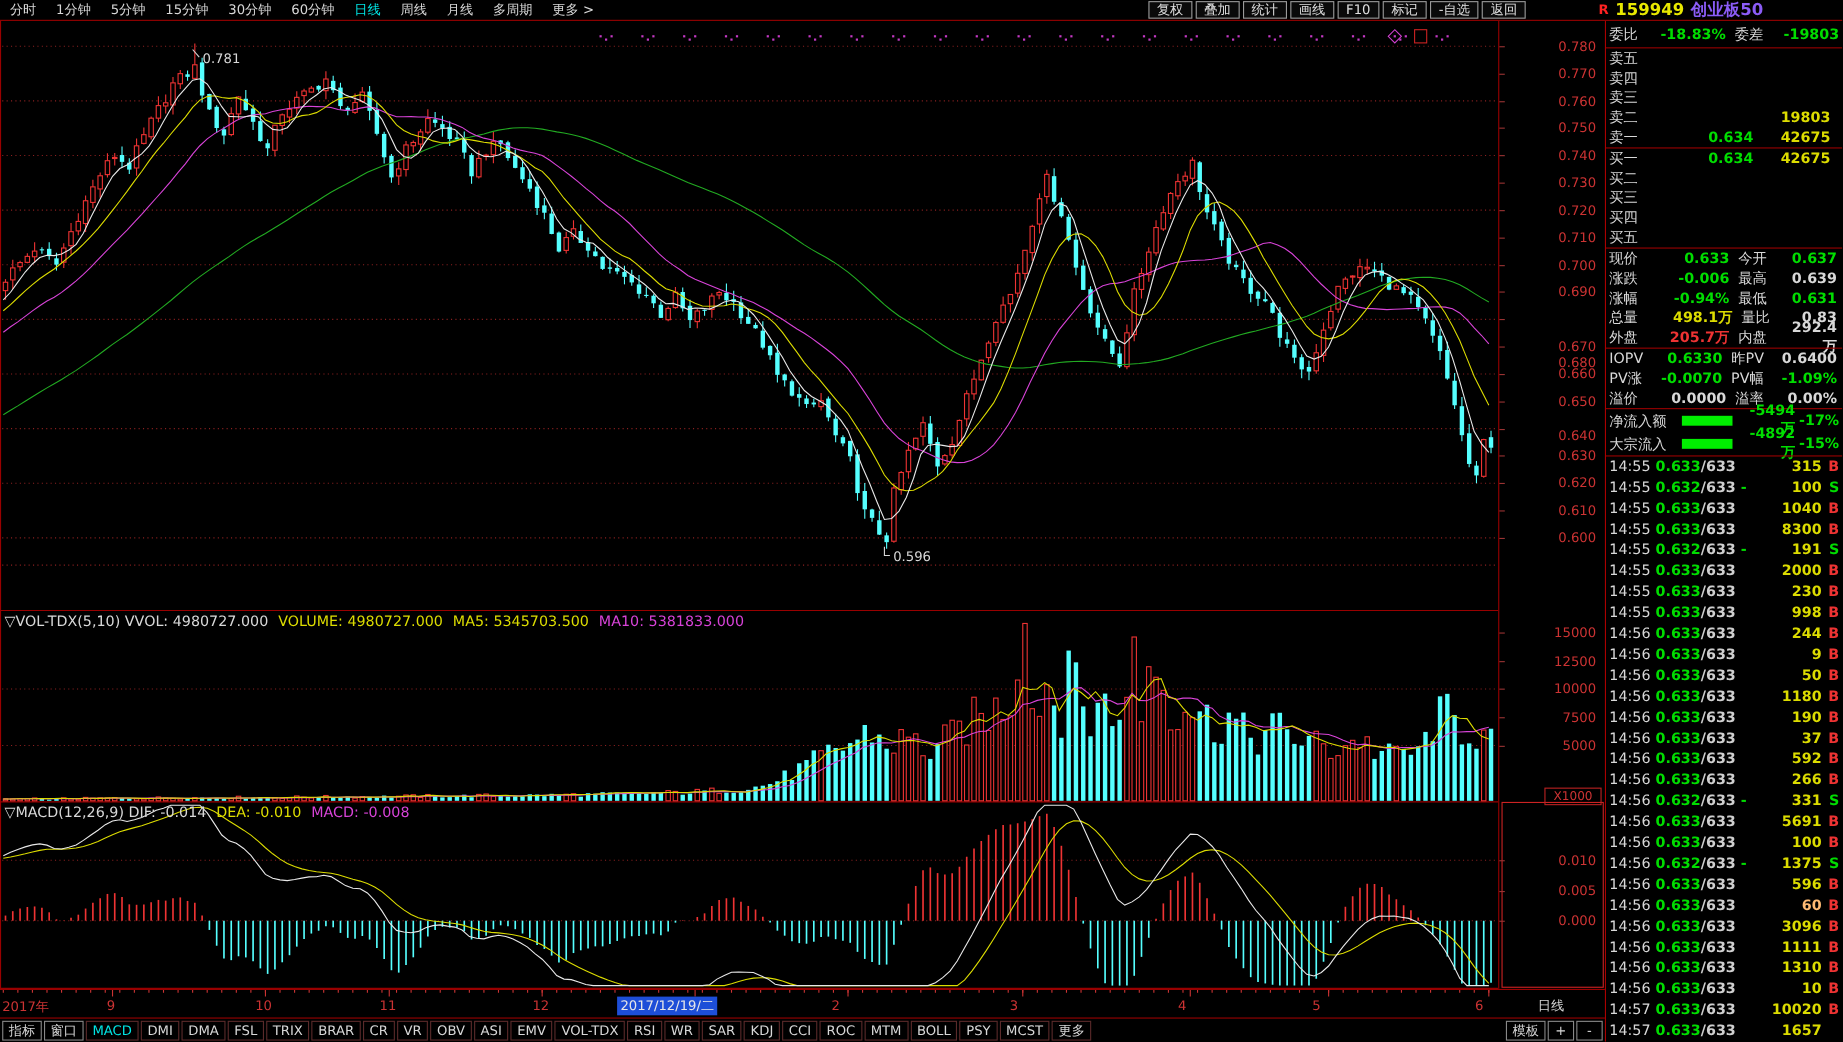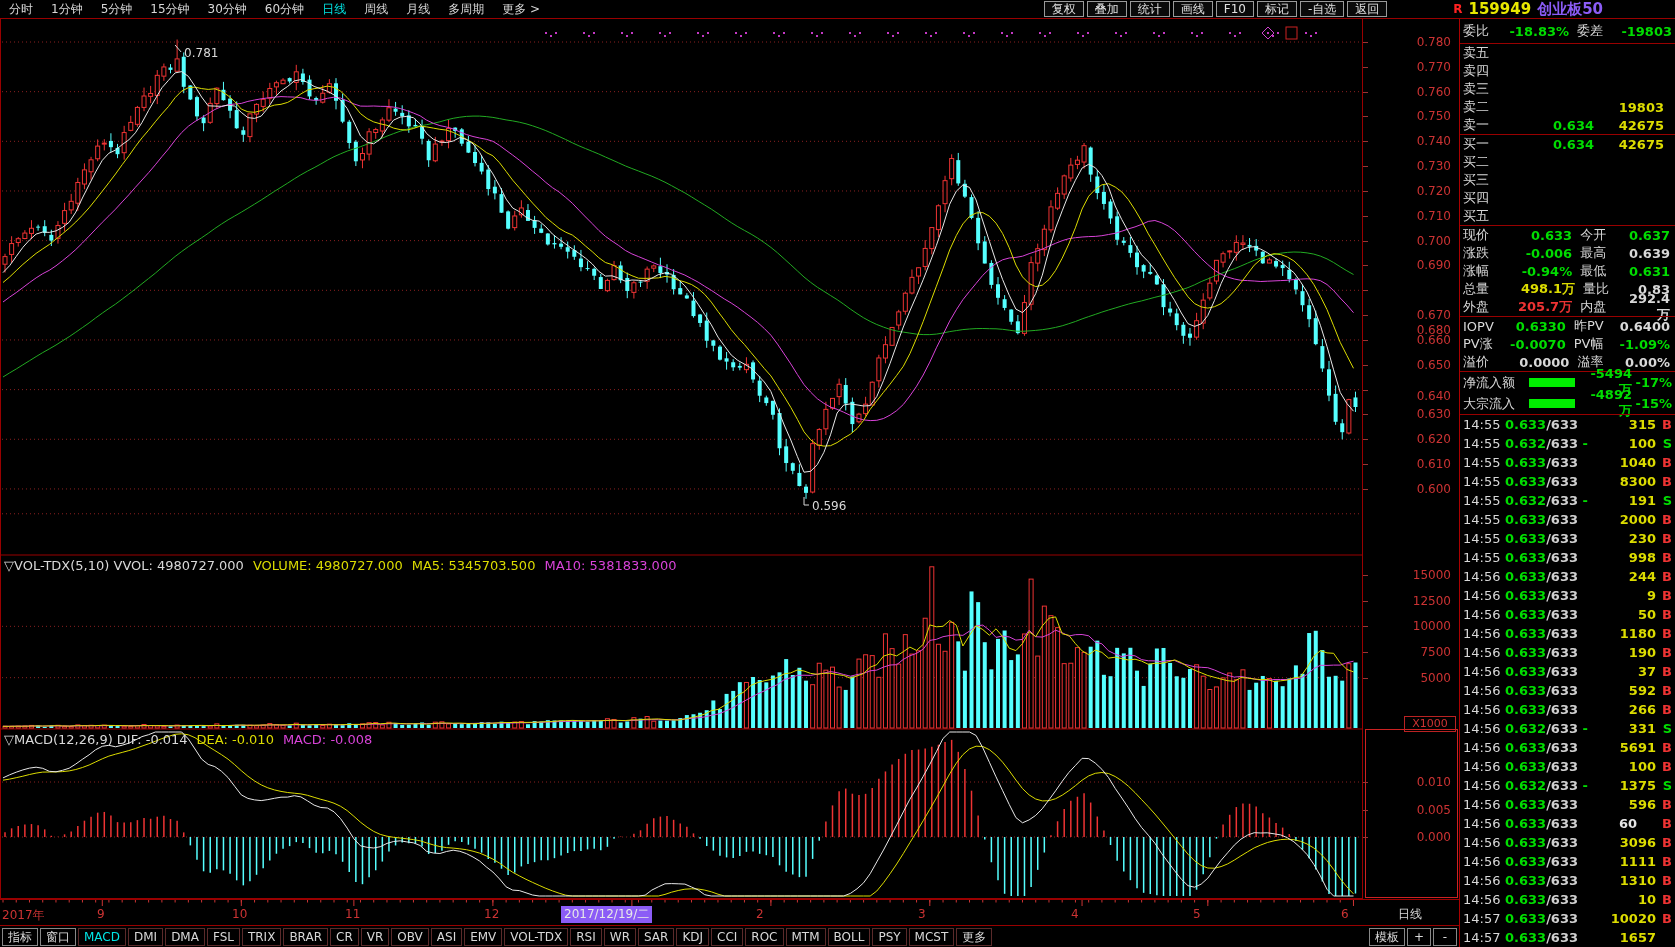--- a/index.html
+++ b/index.html
@@ -34,21 +34,21 @@
     color:#cc3333; line-height:13px; }
   .ytick { position:absolute; left:0; width:5px; height:1px; background:#993333; }
   .x1000-box { position:absolute; right:3px; width:52px; height:16px; border:1px solid #bb2222;
     color:#cc3333; font-size:11px; text-align:center; line-height:14px; }
   .macd-active-box { position:absolute; left:2px; right:1px; top:710px; height:169px;
     border:1px solid #cc2222; }
 
   
   .xaxis { position:relative; height:26px; border-top:1px solid #990000; }
   .xlab { position:absolute; top:7px; font-size:12px; color:#cc3333; white-space:nowrap; }
-  .cursor-date { position:absolute; top:6px; background:#8b5cf6; color:#e8e8e8; font-size:12px;
+  .cursor-date { position:absolute; top:6px; background:#1d4ed8; color:#e8e8e8; font-size:12px;
     padding:0 3px; }
   .corner-period { position:absolute; top:6px; left:1398px; color:#d8d8d8; font-size:12px; }
 
   
   .btoolbar { height:22px; border-top:1px solid #990000; display:flex; align-items:center;
     font-size:12px; }
   .bt-cell { height:18px; line-height:16px; padding:0 5px; border:1px solid #5a2a2a;
     margin-left:2px; color:#d8d8d8; white-space:nowrap; }
   .bt-cell.sys { border-color:#888; }
   .bt-cell.active { color:#00e5e5; }
@@ -1523,21 +1523,21 @@
           </div>
           <div class="tick-row">
             <span class="t">14:56</span>
             <span class="pg num"><span style="color: rgb(0, 221, 0);">0.633</span><span style="color: rgb(207, 207, 207);">/633</span></span>
             <span class="v num" style="color: rgb(220, 220, 0);">596</span>
             <span class="s num" style="color: rgb(238, 51, 51);">B</span>
           </div>
           <div class="tick-row">
             <span class="t">14:56</span>
             <span class="pg num"><span style="color: rgb(0, 221, 0);">0.633</span><span style="color: rgb(207, 207, 207);">/633</span></span>
-            <span class="v num" style="color: #e5e5e5; text-align: center;">60</span>
+            <span class="v num" style="color: #fdba74;">60</span>
             <span class="s num" style="color: rgb(238, 51, 51);">B</span>
           </div>
           <div class="tick-row">
             <span class="t">14:56</span>
             <span class="pg num"><span style="color: rgb(0, 221, 0);">0.633</span><span style="color: rgb(207, 207, 207);">/633</span></span>
             <span class="v num" style="color: rgb(220, 220, 0);">3096</span>
             <span class="s num" style="color: rgb(238, 51, 51);">B</span>
           </div>
           <div class="tick-row">
             <span class="t">14:56</span>

